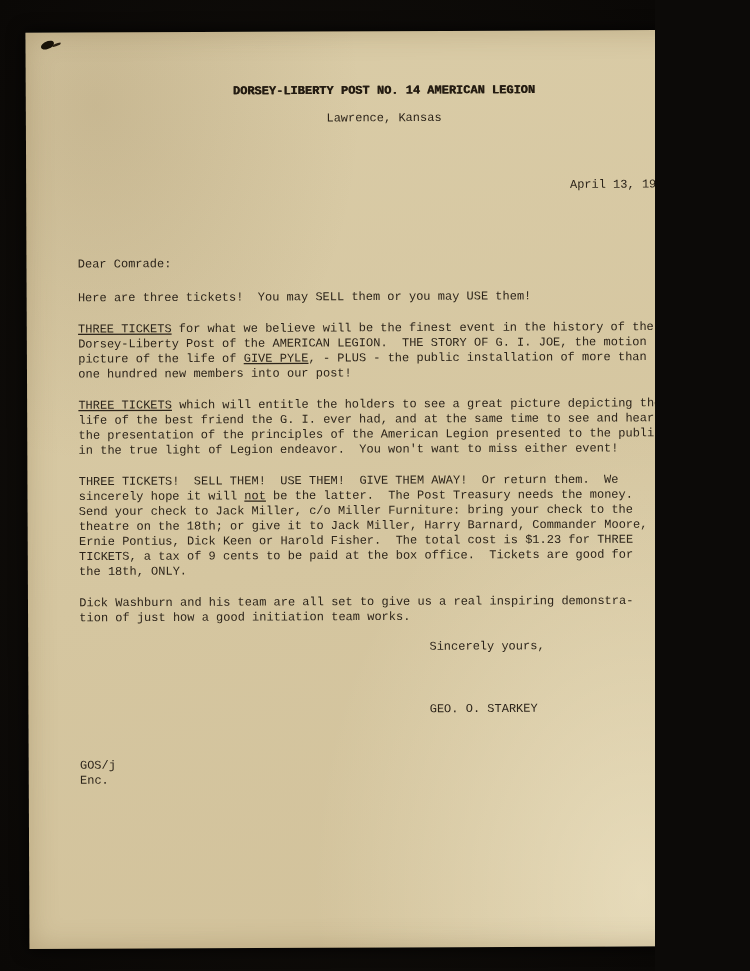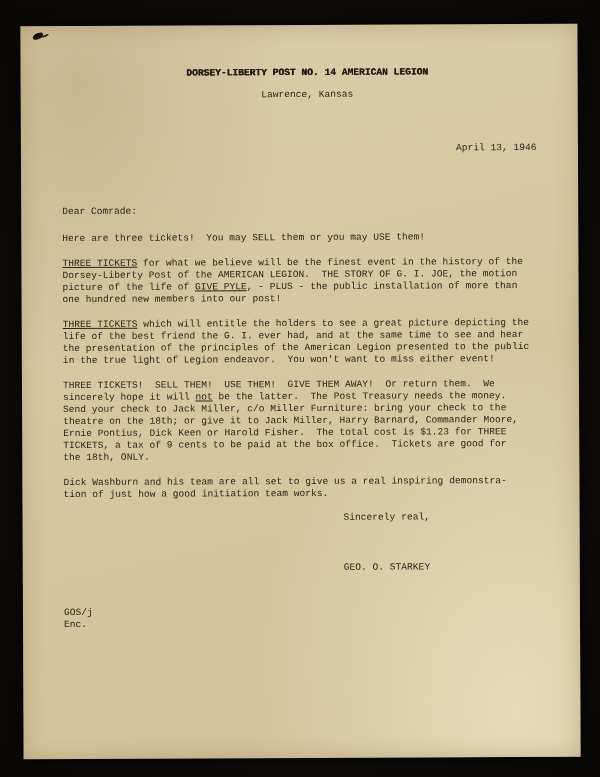--- a/index.html
+++ b/index.html
@@ -2,21 +2,21 @@
 <html style="--paper: #dacca7; --ink: #2c241a;"><head>
 <meta charset="utf-8">
 <style>
   html, body {
     margin: 0;
     padding: 0;
     background: #0c0a08;
   }
   .scan {
     position: relative;
-    width: 600px;
+    width: 524px;
     height: 777px;
     background:
       radial-gradient(ellipse at 50% 50%, #14110d 0%, #0a0806 100%);
     overflow: hidden;
     font-family: "Liberation Mono", "DejaVu Sans Mono", monospace;
   }
   .paper {
     position: absolute;
     left: 22px;
     top: 25px;
@@ -98,21 +98,21 @@
 sincerely hope it will </span><span class="u">not</span><span> be the latter.  The Post Treasury needs the money.
 Send your check to Jack Miller, c/o Miller Furniture: bring your check to the
 theatre on the 18th; or give it to Jack Miller, Harry Barnard, Commander Moore,
 Ernie Pontius, Dick Keen or Harold Fisher.  The total cost is $1.23 for THREE
 TICKETS, a tax of 9 cents to be paid at the box office.  Tickets are good for
 the 18th, ONLY.</span></p>
       <p class="txt para"><span>Dick Washburn and his team are all set to give us a real inspiring demonstra-
 tion of just how a good initiation team works.</span></p>
     </div>
 
-    <div class="txt closing">Sincerely real,</div>
+    <div class="txt closing">Sincerely yours,</div>
 
     <div class="signature">
       <div class="txt">GEO. O. STARKEY</div>
     </div>
 
     <div class="reference">
       <div class="txt">GOS/j</div>
       <div class="txt">Enc.</div>
     </div>
   </div>

